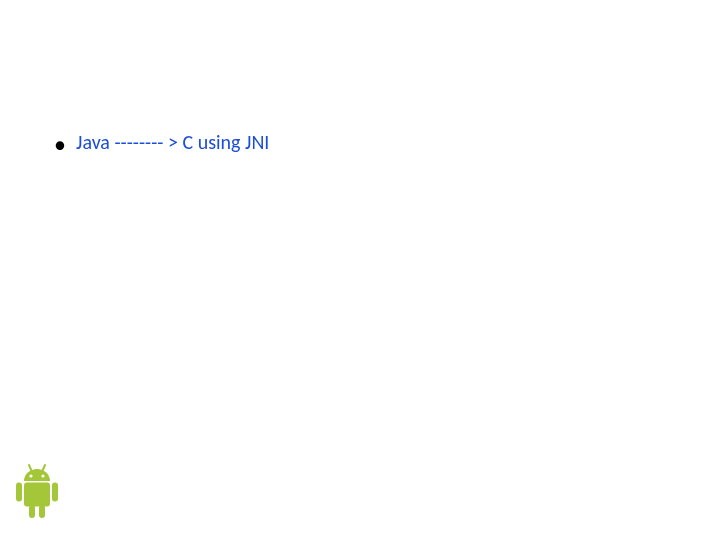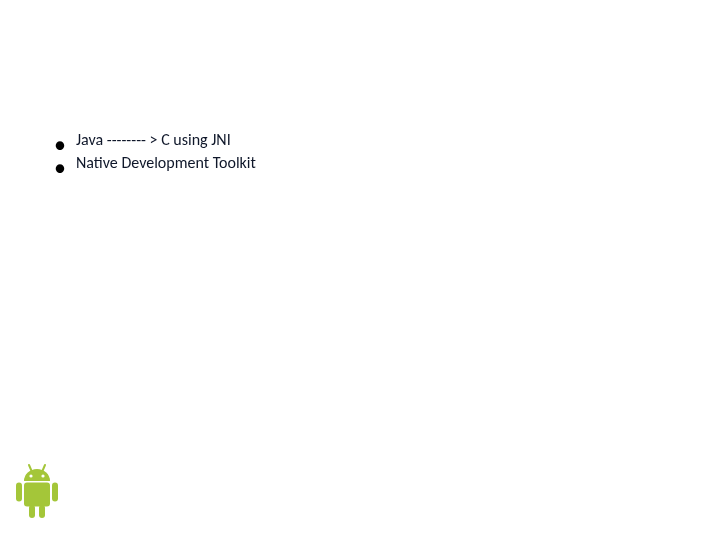--- a/index.html
+++ b/index.html
@@ -17,22 +17,22 @@
     .content {
       position: absolute;
       top: 128px;
       left: 48px;
       right: 48px;
     }
     .bullet-list {
       list-style: none;
     }
     .bullet-item {
-      font-size: 16px;
-      color: #0f172a;
+      font-size: 20px;
+      color: #1d4ed8;
       line-height: 1.45;
       position: relative;
       padding-left: 28px;
     }
     .bullet-item::before {
       content: "•";
       position: absolute;
       left: 6px;
       top: 0;
       font-size: 24px;
@@ -45,23 +45,20 @@
     }
   </style>
 </head>
 <body>
 
 <div class="slide">
   <div class="content">
     <ul class="bullet-list">
       <li class="bullet-item">
         <span>Java -------- &gt; C using JNI</span>
-      </li>
-      <li class="bullet-item">
-        <span>Native Development Toolkit</span>
       </li>
     </ul>
   </div>
 
   <div class="android-icon">
     <svg width="54" height="62" viewBox="0 0 54 62">
 
       <line x1="19" y1="3" x2="22" y2="10" stroke="#a4c639" stroke-width="2" stroke-linecap="round"></line>
       <line x1="35" y1="3" x2="32" y2="10" stroke="#a4c639" stroke-width="2" stroke-linecap="round"></line>
 

